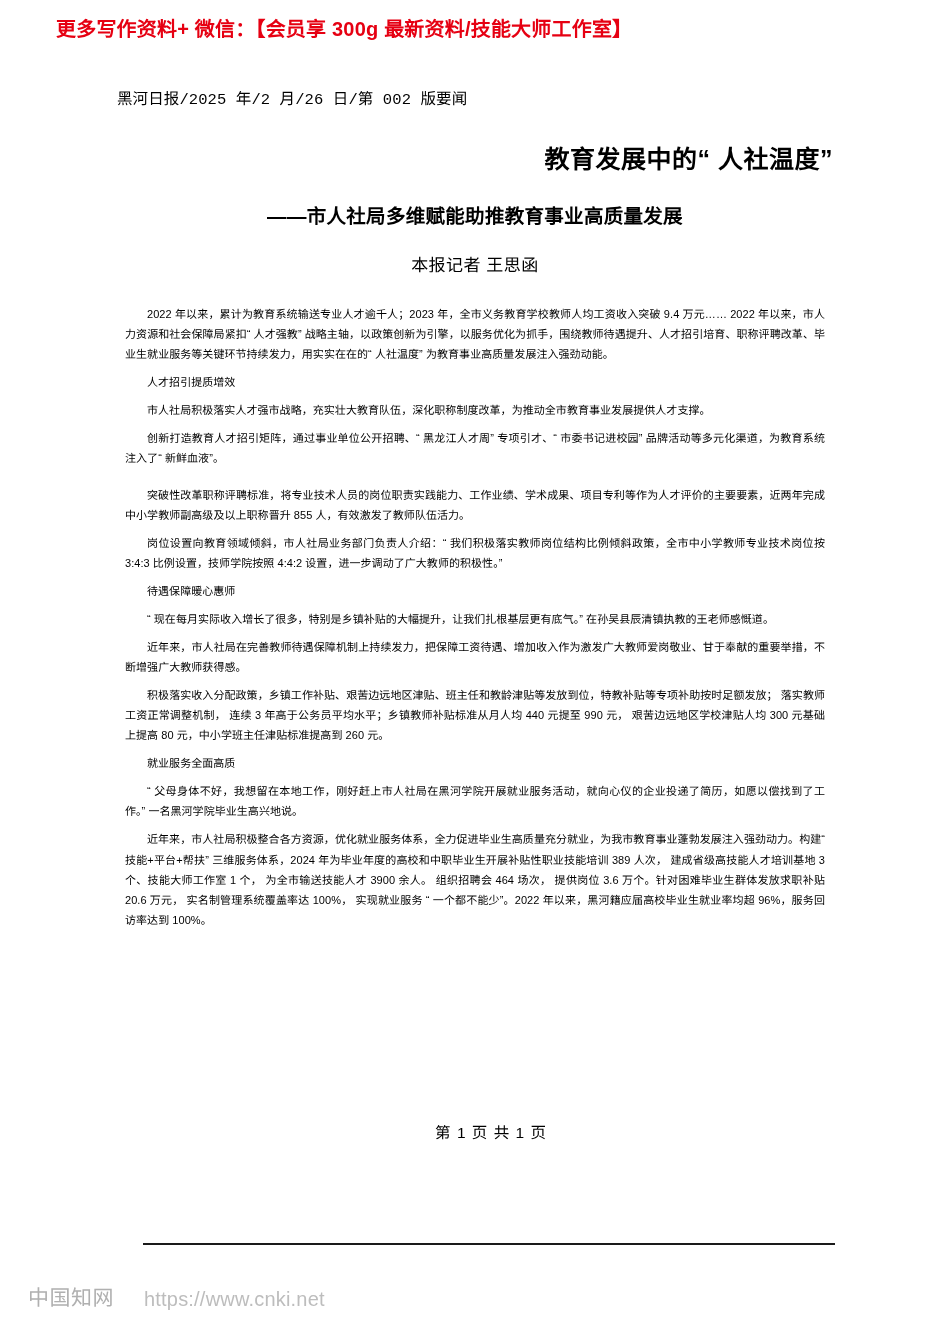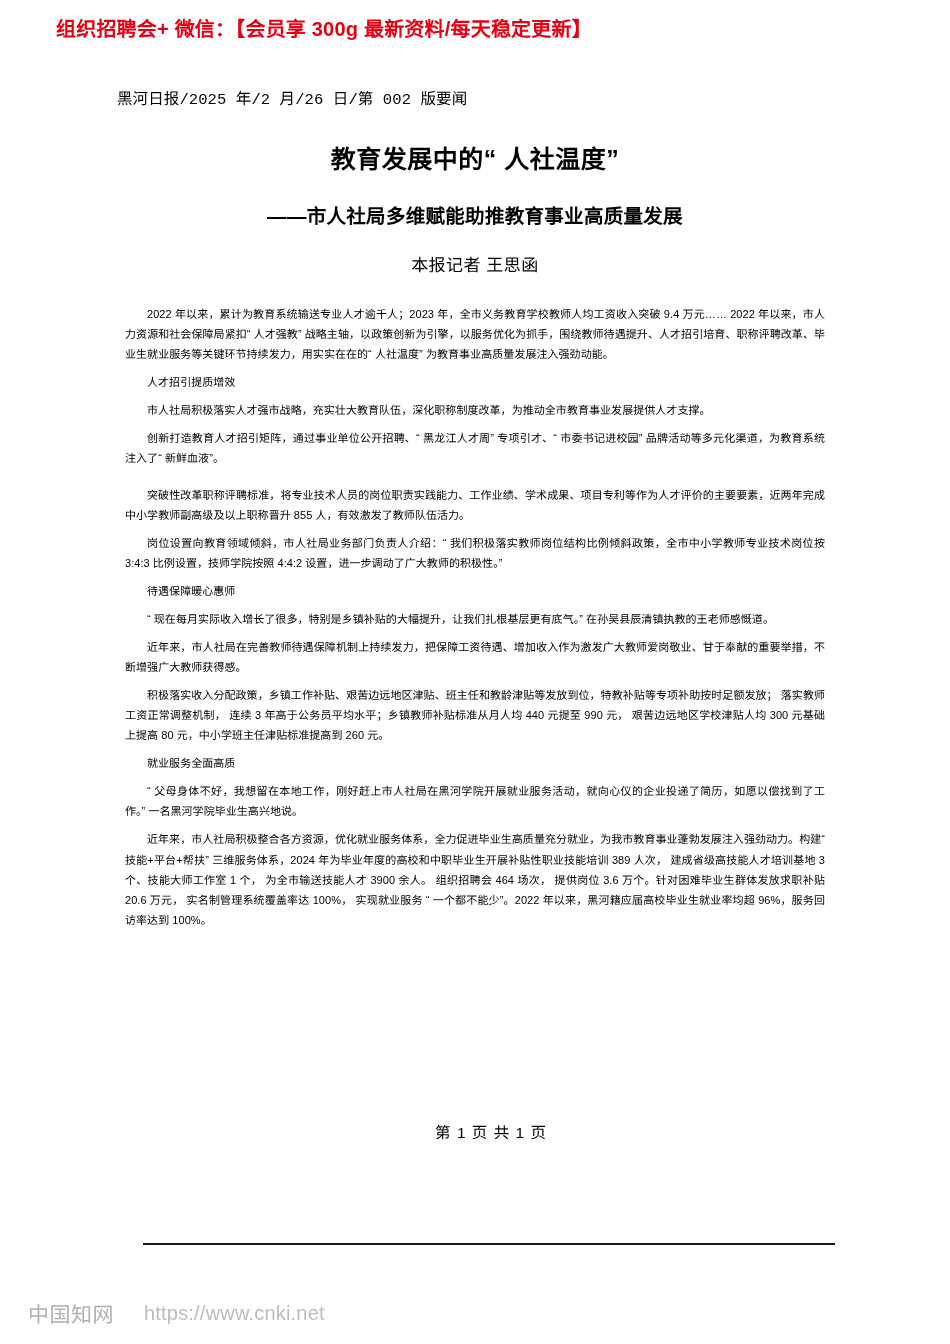--- a/index.html
+++ b/index.html
@@ -47,21 +47,21 @@
 
   .dateline {
     font-size: 15.5px;
     line-height: 1.55;
     letter-spacing: 0.1px;
     margin-bottom: 30px;
     font-family: Liberation Mono, monospace;
   }
 
   .headline {
-    text-align: center;
+    text-align: right;
     font-size: 25px;
     font-weight: bold;
     line-height: 1.4;
     margin: 8px 0 26px 0;
     letter-spacing: 0.5px;
   }
 
   .subheadline {
     text-align: center;
     font-size: 19.5px;
@@ -115,44 +115,43 @@
     top: 1243px;
     width: 692px;
     height: 2px;
     background: #1a1a1a;
   }
   .watermark {
     position: absolute;
     left: 28px;
     top: 1281px;
     display: flex;
-    align-items: center;
+    align-items: flex-end;
     gap: 30px;
     color: #b4b4b4;
-    margin-top: 17px;
   }
   .watermark .wm-logo {
     font-size: 21px;
     letter-spacing: 0.5px;
     color: #b0b0b0;
     white-space: nowrap;
   }
   .watermark .wm-url {
     font-size: 20px;
     letter-spacing: 0.2px;
     color: #bdbdbd;
     white-space: nowrap;
   }
 </style>
 </head>
 <body>
 
 <div class="page">
 
-  <div class="promo-banner">组织招聘会+ 微信：【会员享 300g 最新资料/每天稳定更新】</div>
+  <div class="promo-banner">更多写作资料+ 微信：【会员享 300g 最新资料/技能大师工作室】</div>
 
   <div class="doc">
 
     <div class="dateline">黑河日报/2025 年/2 月/26 日/第 002 版要闻</div>
 
     <h1 class="headline">教育发展中的“ 人社温度”</h1>
 
     <h2 class="subheadline">——市人社局多维赋能助推教育事业高质量发展</h2>
 
     <div class="byline">本报记者  王思函</div>

